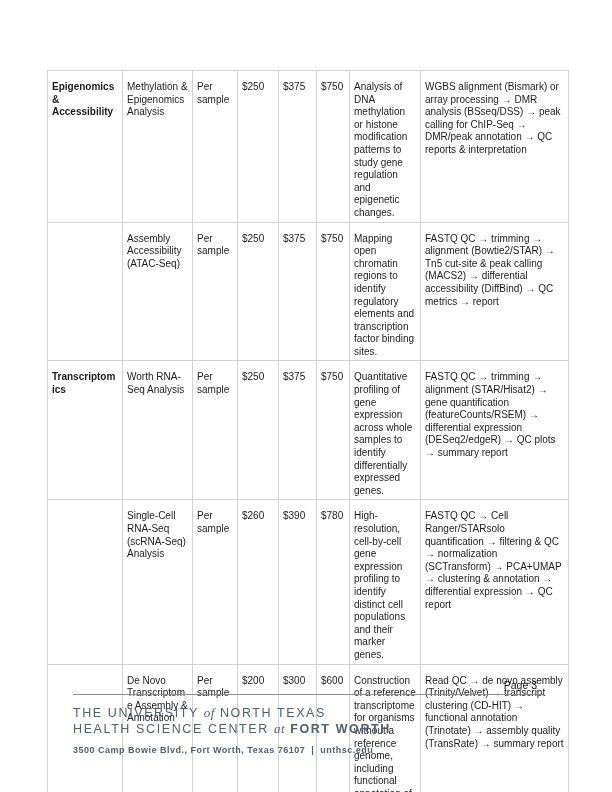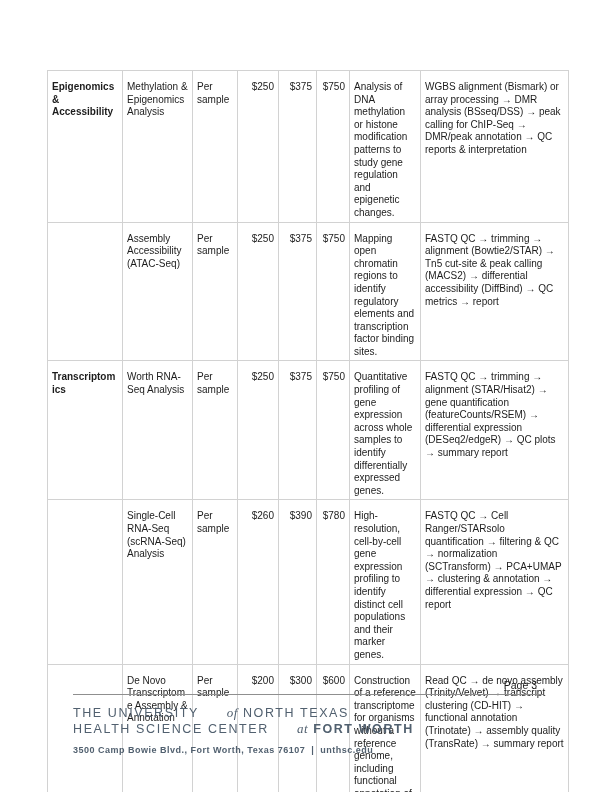--- a/index.html
+++ b/index.html
@@ -26,21 +26,21 @@
     color:#1c1c1c;
     word-wrap:break-word;
     overflow:hidden;
   }
   table.svc tr:nth-child(1){height:113px;}
   table.svc tr:nth-child(2){height:107px;}
   table.svc tr:nth-child(3){height:122px;}
   table.svc tr:nth-child(4){height:112px;margin-top:6px;}
   table.svc tr:nth-child(5){height:134px;}
   td.cat{font-weight:bold;}
-  td.price{text-align:right;padding-right:6px;}
+  td.price{text-align:left;padding-right:6px;}
   
   .page-num{
     position:absolute;left:0;top:679px;width:537px;
     text-align:right;
     font-size:10.5px;color:#1c1c1c;
   }
   .footer-rule{
     position:absolute;left:73px;top:694px;width:470px;height:0;
     border-top:1px solid #8f8f8f;
   }
@@ -52,21 +52,20 @@
     font-size:12.5px;
     letter-spacing:1.6px;
     line-height:15px;
     white-space:nowrap;
   }
   .serif-it{
     font-family:"Liberation Serif", serif;
     font-style:italic;
     letter-spacing:0.5px;
     font-size:13px;
-    margin-left:23px;
   }
   .bold{font-weight:700;}
   .addr{
     margin-top:8px;
     font-size:9px;
     letter-spacing:0.5px;
     font-weight:600;
     white-space:nowrap;
   }
   .addr .sep{margin:0 6px;}

